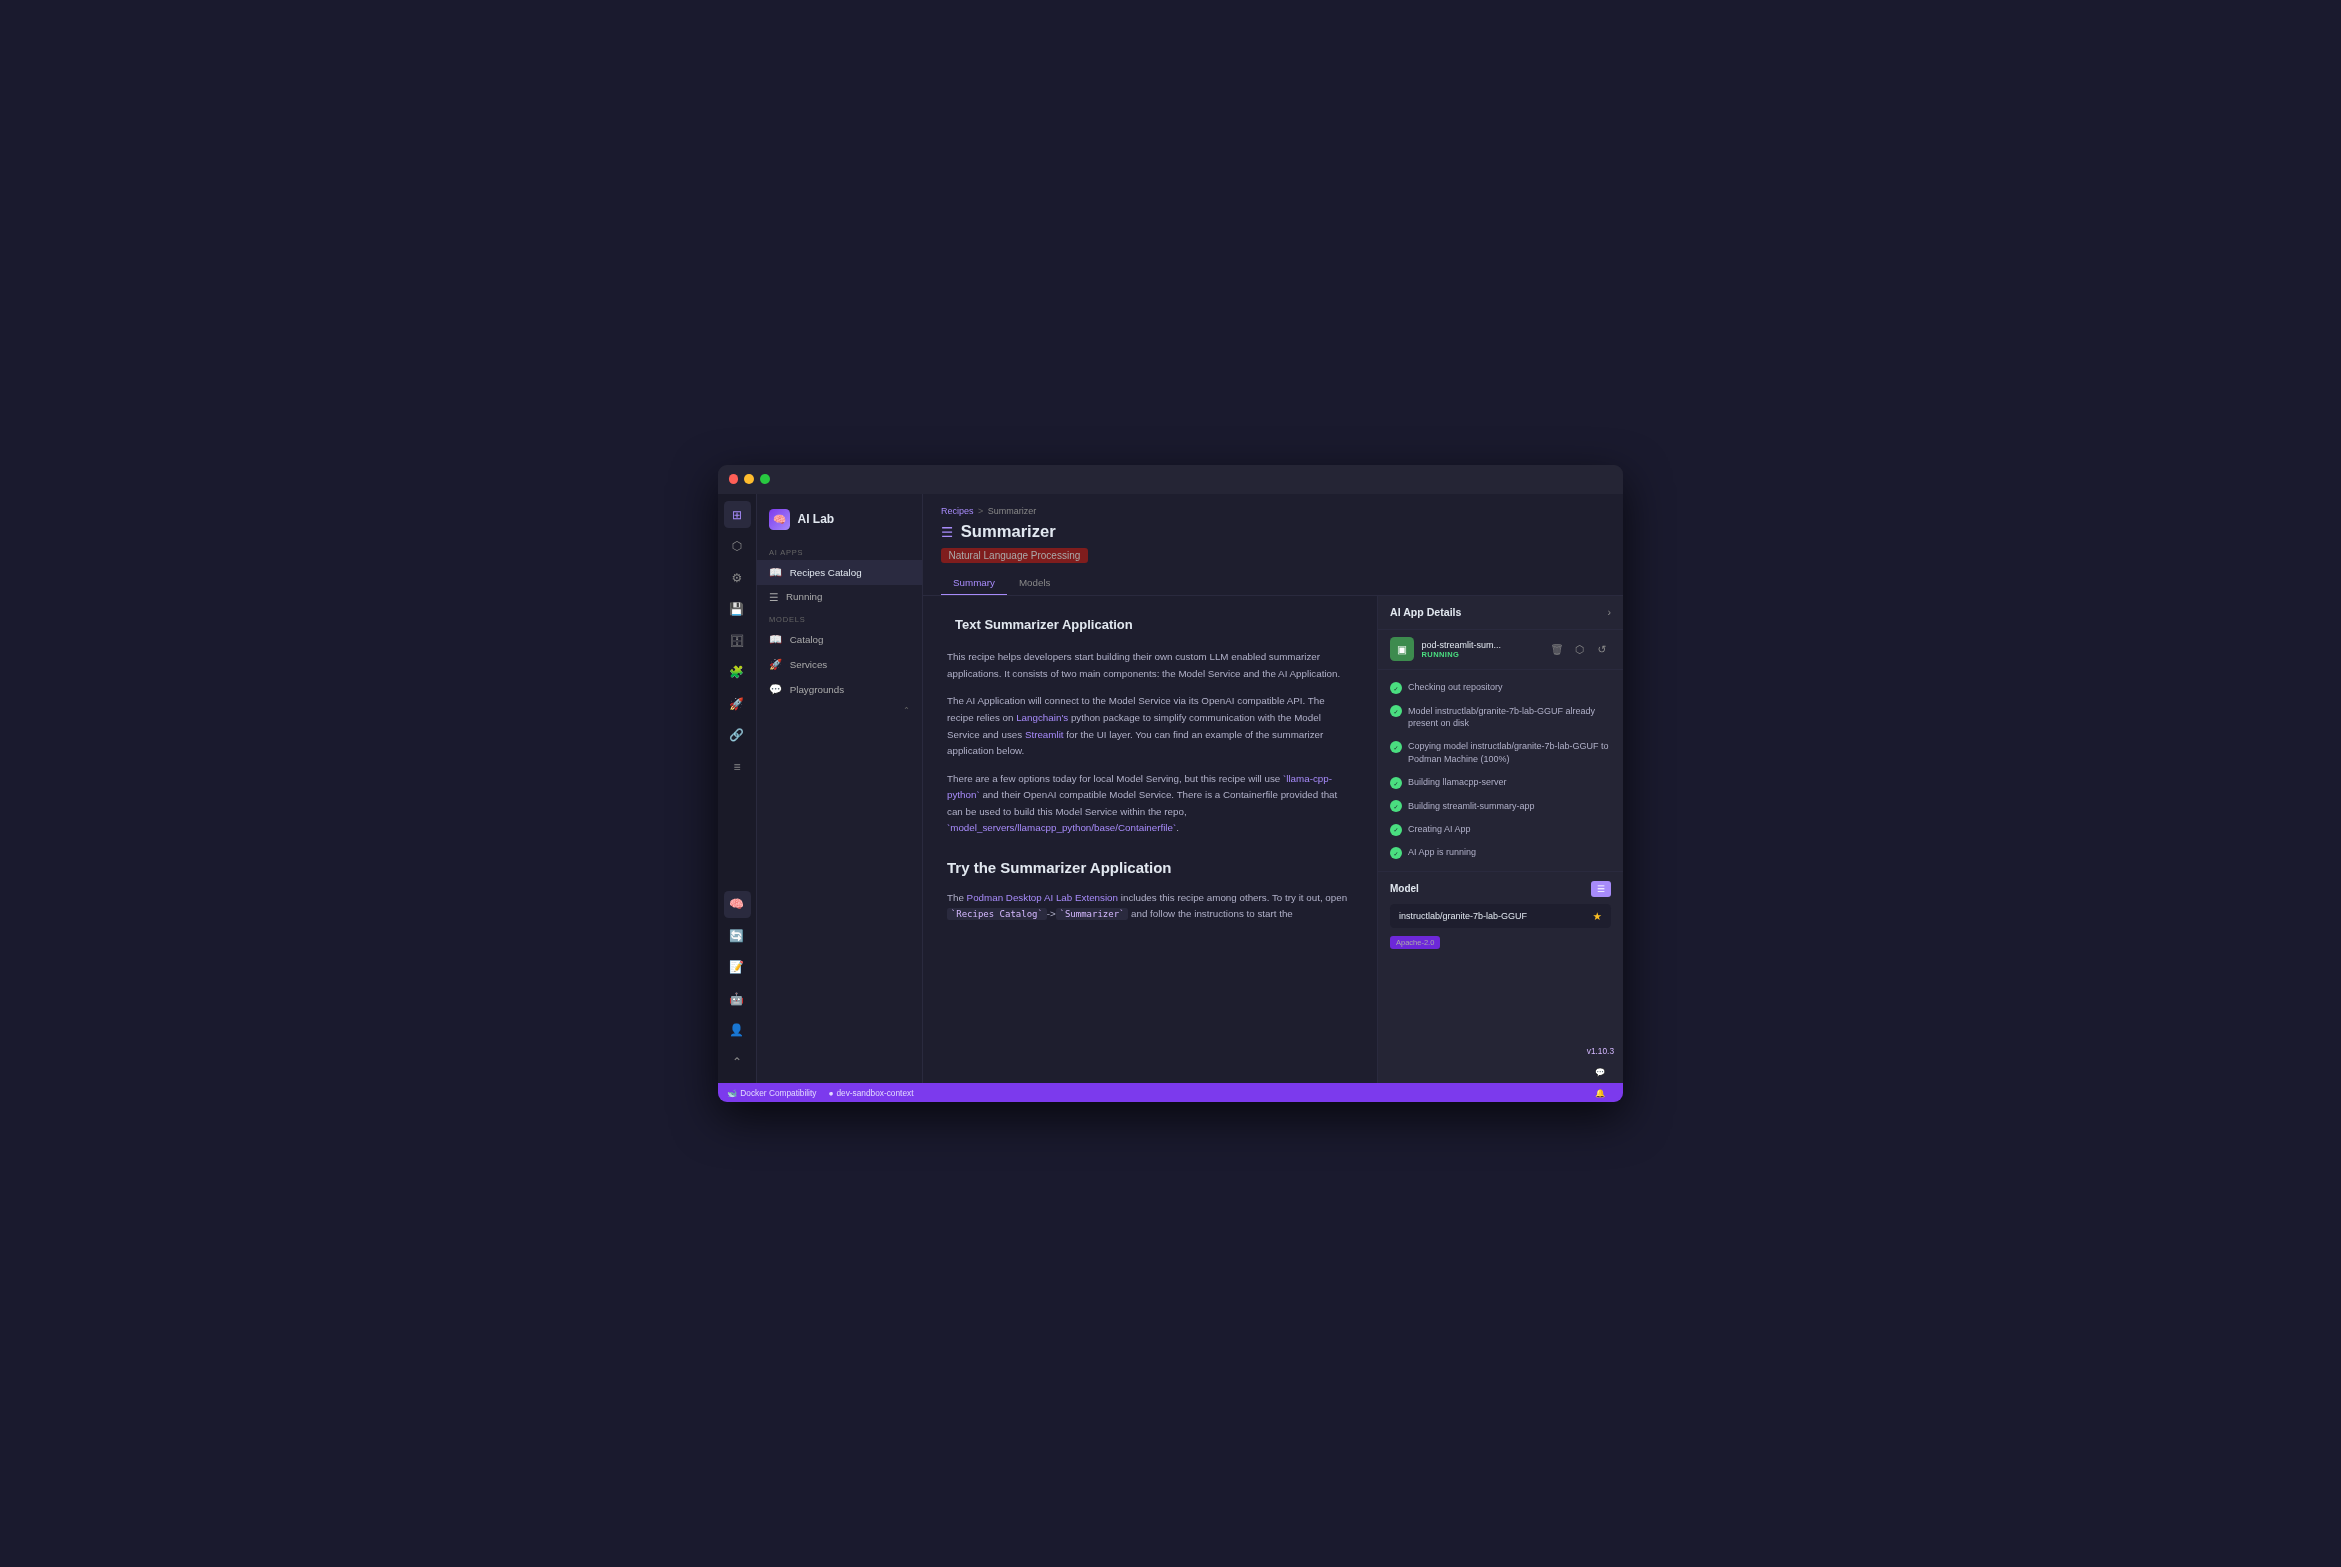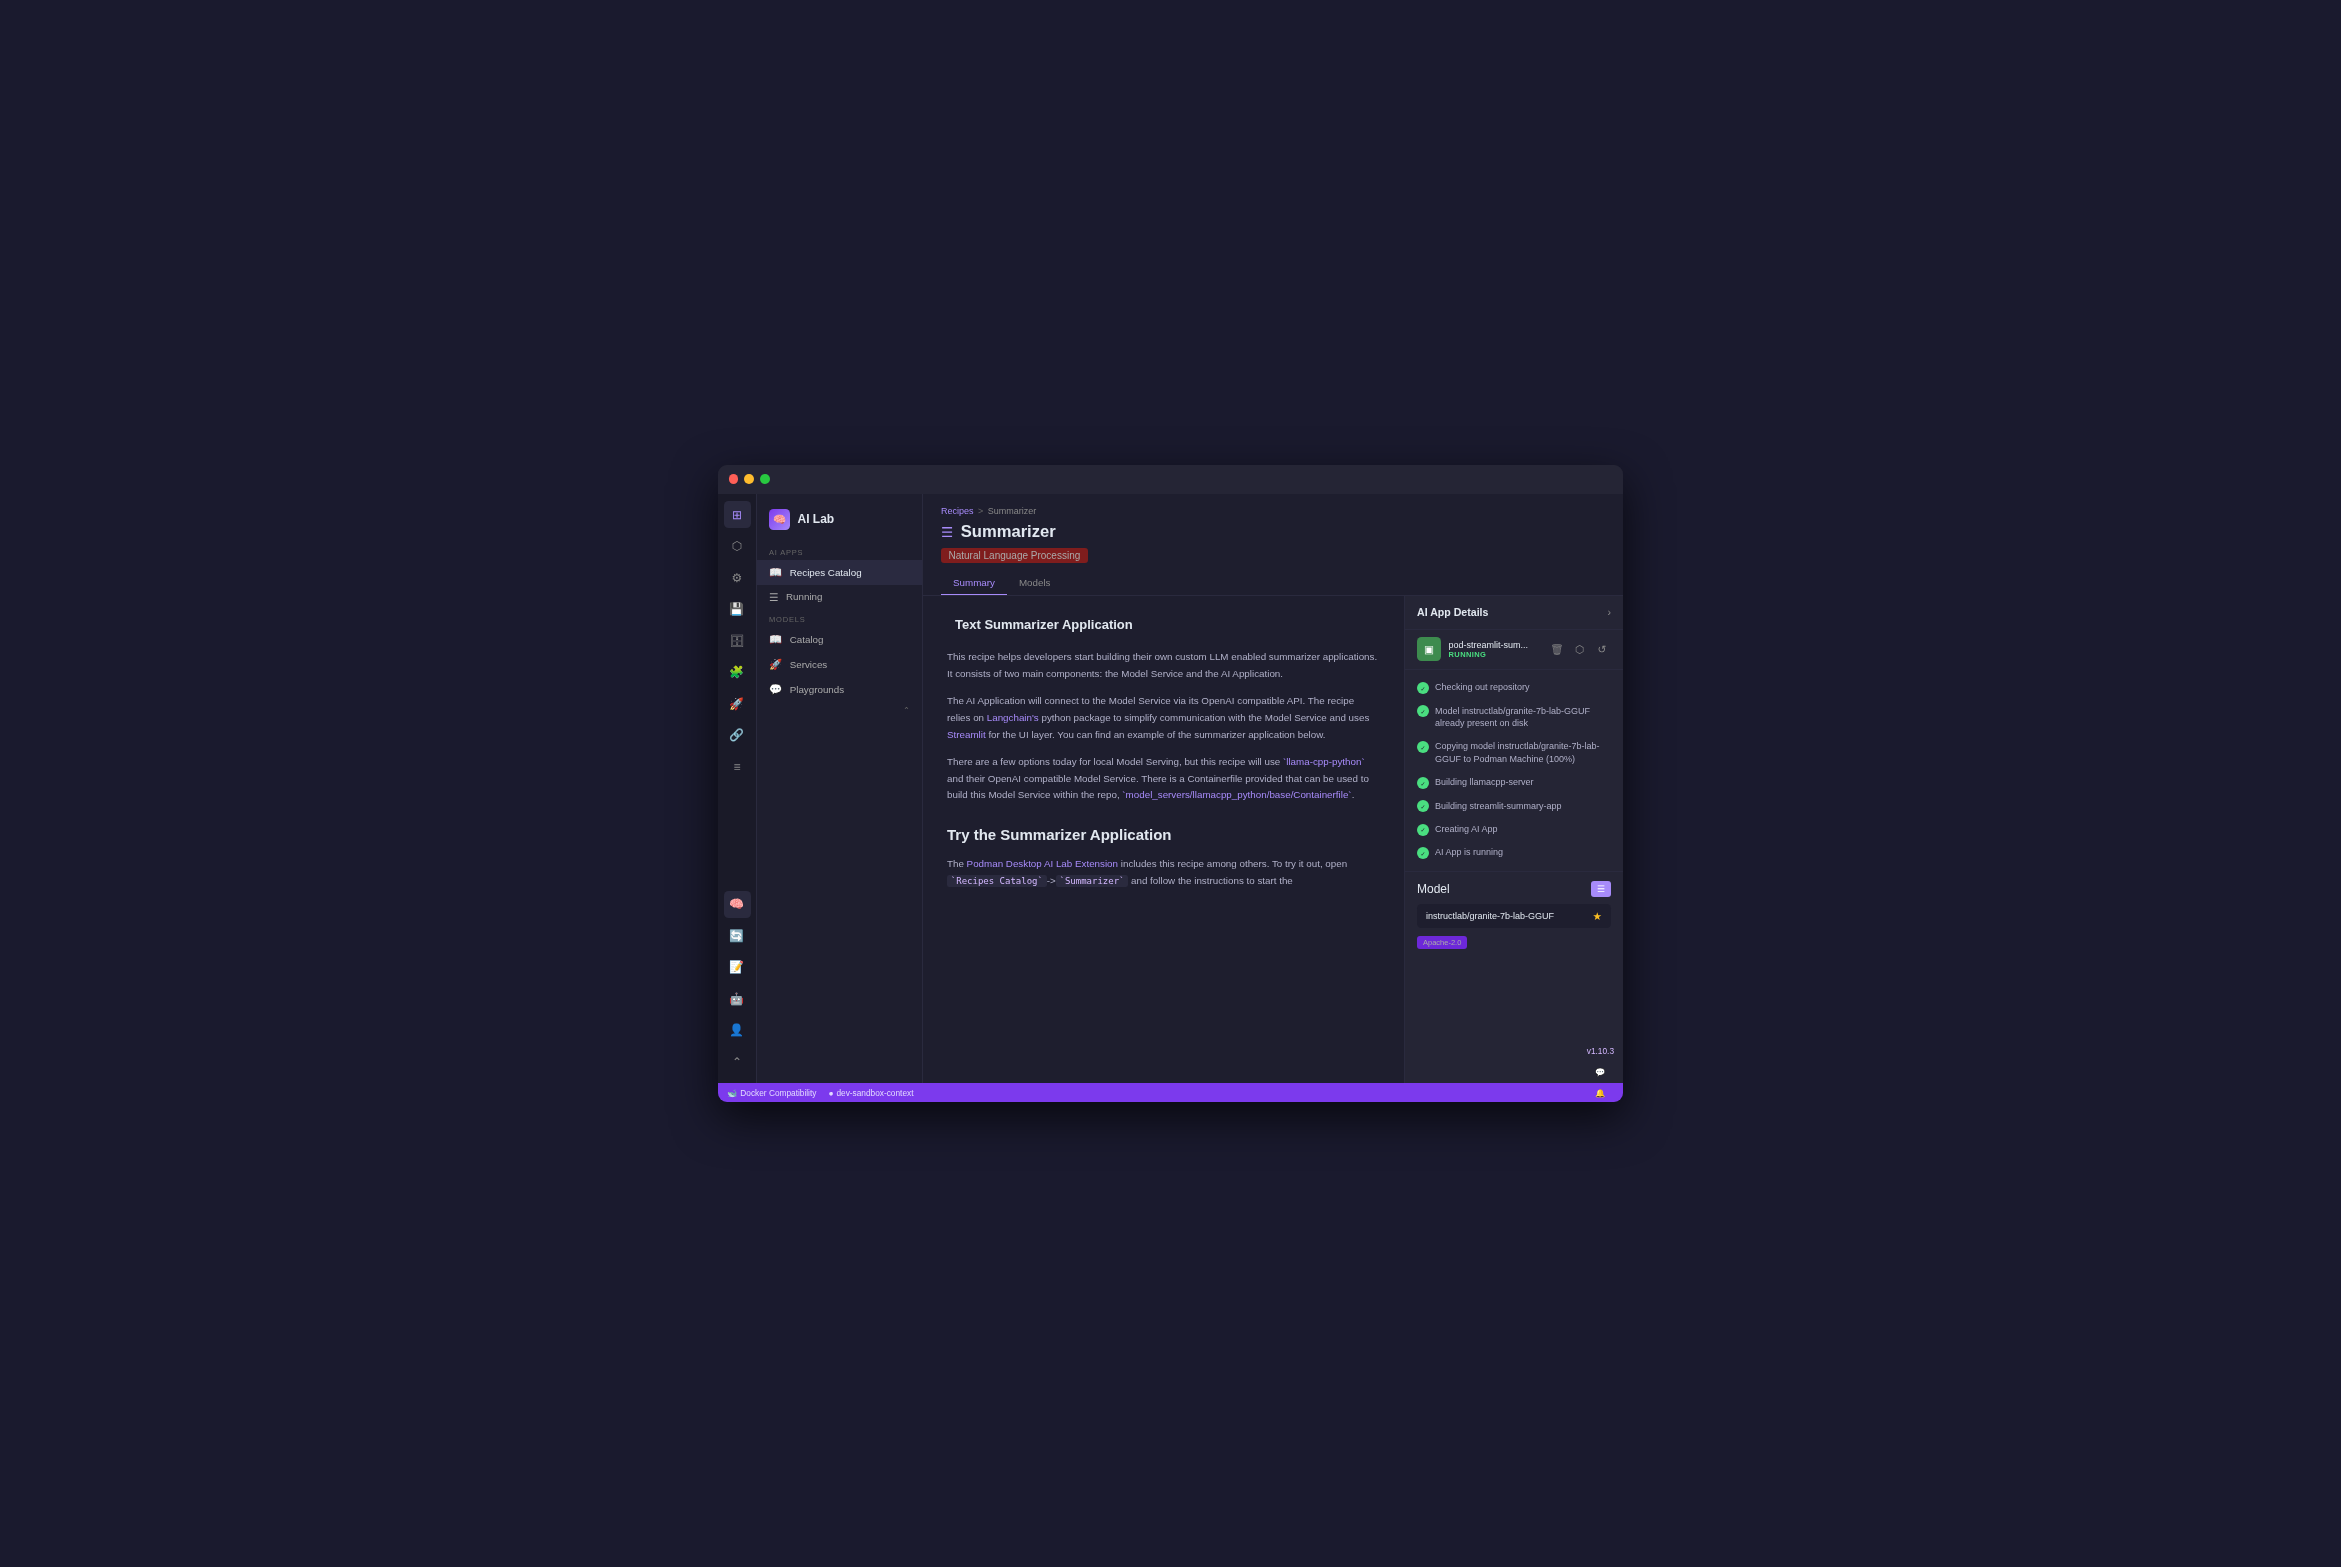--- a/index.html
+++ b/index.html
@@ -215,21 +215,21 @@
     .inline-code {
       background: #2a2a3e;
       padding: 0.8px 3.8px;
       border-radius: 2.3px;
       font-family: monospace;
       font-size: 9px;
       color: #d4b8ff;
     }
     
     .right-panel {
-      width: 219px;
+      width: 246px;
       background: #252535;
       border-left: 0.8px solid #2a2a3e;
       display: flex;
       flex-direction: column;
       overflow-y: auto;
     }
     .panel-header {
       display: flex;
       align-items: center;
       justify-content: space-between;
@@ -316,22 +316,22 @@
       border-top: 0.8px solid #2a2a3e;
     }
     .model-header {
       display: flex;
       align-items: center;
       justify-content: space-between;
       margin-bottom: 7.5px;
     }
     .model-label {
       color: #e2e8f0;
-      font-size: 12px;
-      font-weight: 400;
+      font-size: 10px;
+      font-weight: 700;
     }
     .model-list-btn {
       background: #a78bfa;
       border: none;
       border-radius: 3px;
       padding: 3px 6px;
       cursor: pointer;
       color: white;
       font-size: 9px;
     }

